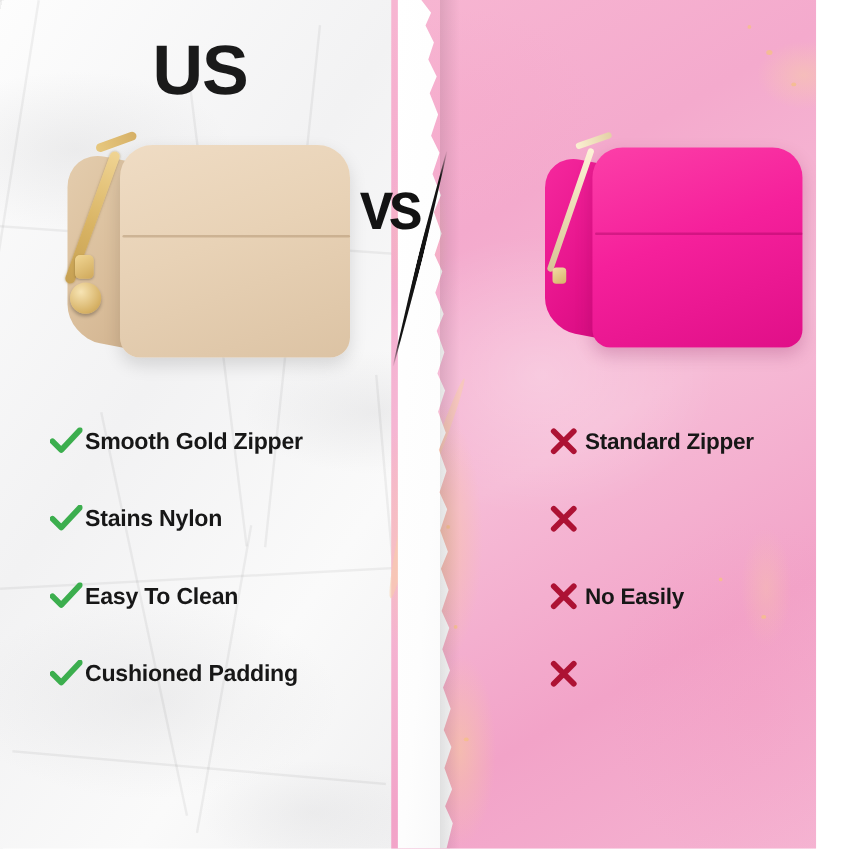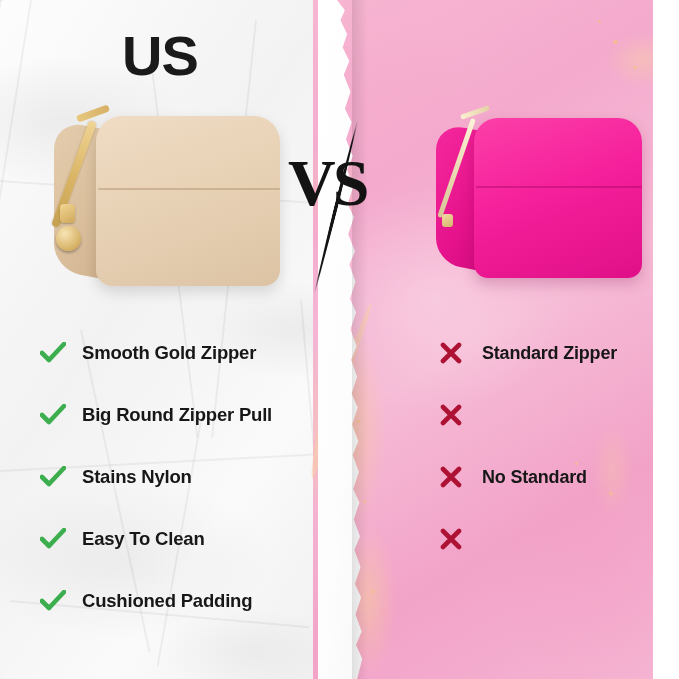--- a/index.html
+++ b/index.html
@@ -74,23 +74,23 @@
     font-size:54px;font-weight:bold;letter-spacing:1px;
     color:transparent;line-height:1;
     -webkit-text-stroke:2px #3a2a38;
     text-shadow:0 0 0 rgba(0,0,0,0);
   }
 
   
   .vs-wrap{position:absolute;left:288px;top:150px;width:110px;height:110px;}
   .vs-text{
     position:absolute;left:0;top:0;width:110px;
-    font-size:66px;font-weight:bold;color:#131313;
+    font-size:44px;font-weight:bold;color:#131313;
     letter-spacing:-3px;line-height:1;
-    font-family:Liberation Serif, serif;
+    font-family:Liberation Mono, monospace;
   }
   .vs-slash{
     position:absolute;left:46px;top:-32px;
     width:4px;height:178px;
     background:linear-gradient(180deg,rgba(19,19,19,0) 0%,#131313 12%,#131313 88%,rgba(19,19,19,0) 100%);
     transform:rotate(14deg);
     clip-path:polygon(40% 0, 60% 0, 100% 50%, 60% 100%, 40% 100%, 0 50%);
   }
 
   
@@ -177,21 +177,21 @@
     display:flex;align-items:center;
     height:62px;
   }
   .row .mark{
     width:28px;flex:0 0 28px;
     display:flex;align-items:center;justify-content:flex-start;
   }
   .row .mark svg{display:block;}
   .row .txt{
     font-size:18.5px;font-weight:bold;color:#171717;
-    letter-spacing:-.2px;white-space:nowrap;margin-left:14px;
+    letter-spacing:-.2px;white-space:nowrap;
   }
   .list-right .row .txt{font-size:18px;}
 </style>
 </head>
 <body>
 
 <div id="stage">
 
   <div class="bg-left">
     <div class="crease" style="left:30px;top:0;width:1.5px;height:300px;transform:rotate(9deg);"></div>
@@ -276,44 +276,36 @@
           </svg>
       </span>
       <span class="txt">Smooth Gold Zipper</span>
     </div>
     <div class="row">
       <span class="mark">
         <svg width="26" height="22" viewBox="0 0 26 22">
             <path d="M2 11 L9 18 L24 2" fill="none" stroke="#3cae4e" stroke-width="4.6" stroke-linecap="round" stroke-linejoin="round"></path>
           </svg>
       </span>
-      <span class="txt">Big Round Zipper Pull</span>
+      <span class="txt">Stains Nylon</span>
     </div>
     <div class="row">
       <span class="mark">
         <svg width="26" height="22" viewBox="0 0 26 22">
             <path d="M2 11 L9 18 L24 2" fill="none" stroke="#3cae4e" stroke-width="4.6" stroke-linecap="round" stroke-linejoin="round"></path>
           </svg>
       </span>
-      <span class="txt">Stains Nylon</span>
+      <span class="txt">Easy To Clean</span>
     </div>
     <div class="row">
       <span class="mark">
         <svg width="26" height="22" viewBox="0 0 26 22">
             <path d="M2 11 L9 18 L24 2" fill="none" stroke="#3cae4e" stroke-width="4.6" stroke-linecap="round" stroke-linejoin="round"></path>
           </svg>
       </span>
-      <span class="txt">Easy To Clean</span>
-    </div>
-    <div class="row">
-      <span class="mark">
-        <svg width="26" height="22" viewBox="0 0 26 22">
-            <path d="M2 11 L9 18 L24 2" fill="none" stroke="#3cae4e" stroke-width="4.6" stroke-linecap="round" stroke-linejoin="round"></path>
-          </svg>
-      </span>
       <span class="txt">Cushioned Padding</span>
     </div>
   </div>
 
   <div class="list list-right">
     <div class="row">
       <span class="mark">
         <svg width="22" height="22" viewBox="0 0 22 22">
             <path d="M3 3 L19 19 M19 3 L3 19" fill="none" stroke="#ad1234" stroke-width="4.6" stroke-linecap="round"></path>
           </svg>
@@ -326,21 +318,21 @@
             <path d="M3 3 L19 19 M19 3 L3 19" fill="none" stroke="#ad1234" stroke-width="4.6" stroke-linecap="round"></path>
           </svg>
       </span>
     </div>
     <div class="row">
       <span class="mark">
         <svg width="22" height="22" viewBox="0 0 22 22">
             <path d="M3 3 L19 19 M19 3 L3 19" fill="none" stroke="#ad1234" stroke-width="4.6" stroke-linecap="round"></path>
           </svg>
       </span>
-      <span class="txt">No Standard</span>
+      <span class="txt">No Easily</span>
     </div>
     <div class="row">
       <span class="mark">
         <svg width="22" height="22" viewBox="0 0 22 22">
             <path d="M3 3 L19 19 M19 3 L3 19" fill="none" stroke="#ad1234" stroke-width="4.6" stroke-linecap="round"></path>
           </svg>
       </span>
     </div>
   </div>
 

